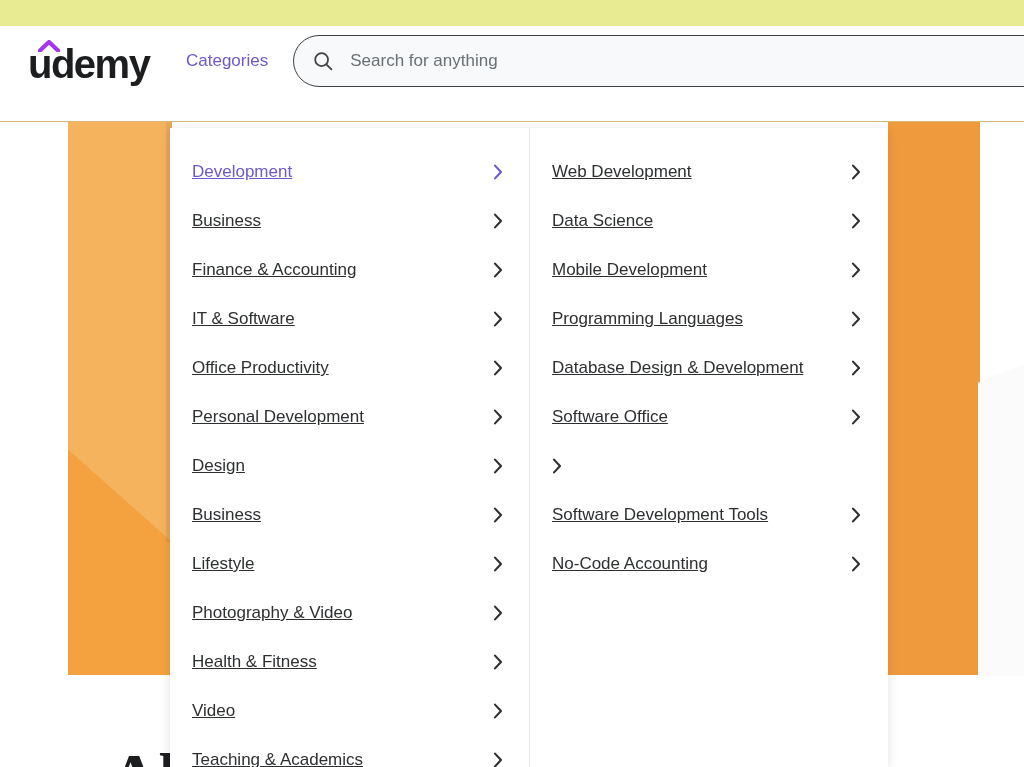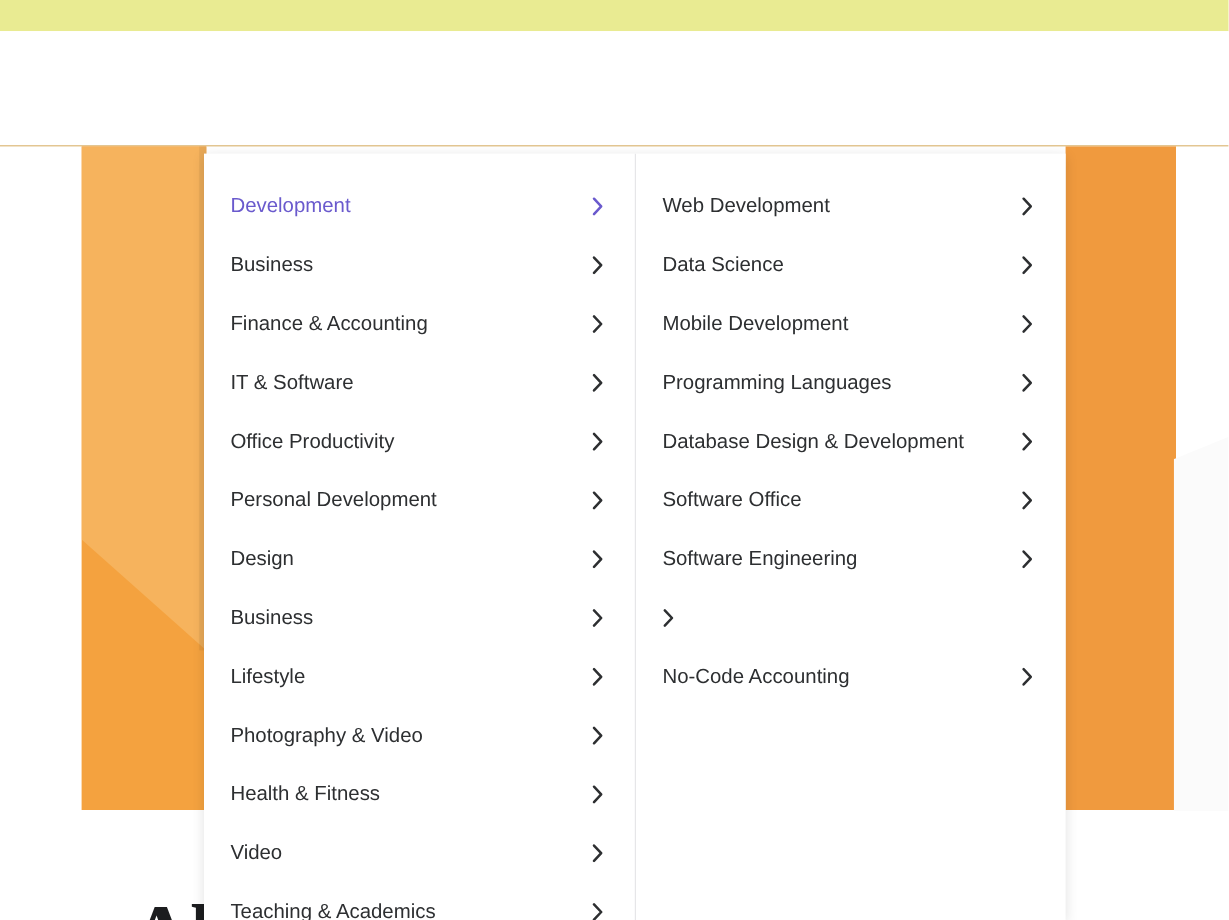--- a/index.html
+++ b/index.html
@@ -218,20 +218,21 @@
     padding: 0 26px 0 22px;
     min-height: 49px;
     cursor: pointer;
   }
   .menu-item-label {
     font-size: 17px;
     line-height: 24px;
     color: #2d2f31;
     padding-top: 12px;
     padding-right: 14px;
+    text-decoration: underline;
   }
   .menu-item.is-active .menu-item-label { color: #6a5acd; }
   .menu-chevron {
     flex: 0 0 auto;
     width: 10px;
     height: 16px;
     margin-top: 16px;
     color: #2d2f31;
   }
   .menu-item.is-active .menu-chevron { color: #6a5acd; }
@@ -248,20 +249,39 @@
   <div class="bg-layer">
     <div class="hero-band"></div>
     <div class="orange-left"></div>
     <div class="orange-left-light"></div>
     <div class="orange-left-shadow"></div>
     <div class="orange-right"></div>
     <div class="orange-right-notch"></div>
     <div class="hero-heading">Ab</div>
   </div>
 
+  <div class="header">
+
+    <div class="logo">
+      <svg class="logo-caret" viewBox="0 0 22 12">
+        <path d="M1.5 11 L11 2 L20.5 11" fill="none" stroke="#a435f0" stroke-width="4.2" stroke-linecap="round" stroke-linejoin="round"></path>
+      </svg>
+      <div class="logo-word">udemy</div>
+    </div>
+
+    <div class="nav-categories">Categories</div>
+
+    <div class="search-wrap">
+      <svg class="search-icon" viewBox="0 0 24 24">
+        <circle cx="10.5" cy="10.5" r="7" fill="none" stroke="#3e4143" stroke-width="1.9"></circle>
+        <line x1="15.6" y1="15.6" x2="21.2" y2="21.2" stroke="#3e4143" stroke-width="1.9" stroke-linecap="round"></line>
+      </svg>
+      <input class="search-input" type="text" placeholder="Search for anything" style="">
+    </div>
+  </div>
 
   <div class="dropdown">
 
     <div class="menu-col col-primary">
         <div class="menu-item is-active">
           <span class="menu-item-label">Development</span>
           <svg class="menu-chevron" viewBox="0 0 10 16">
             <path d="M2 1.6 L8 8 L2 14.4" fill="none" stroke="currentColor" stroke-width="2.1" stroke-linecap="round" stroke-linejoin="round"></path>
           </svg>
         </div>
@@ -370,26 +390,26 @@
             <path d="M2 1.6 L8 8 L2 14.4" fill="none" stroke="currentColor" stroke-width="2.1" stroke-linecap="round" stroke-linejoin="round"></path>
           </svg>
         </div>
         <div class="menu-item">
           <span class="menu-item-label">Software Office</span>
           <svg class="menu-chevron" viewBox="0 0 10 16">
             <path d="M2 1.6 L8 8 L2 14.4" fill="none" stroke="currentColor" stroke-width="2.1" stroke-linecap="round" stroke-linejoin="round"></path>
           </svg>
         </div>
         <div class="menu-item">
-          <span class="menu-item-label">Software Engineering</span>
-          <svg class="menu-chevron" viewBox="0 0 10 16">
-            <path d="M2 1.6 L8 8 L2 14.4" fill="none" stroke="currentColor" stroke-width="2.1" stroke-linecap="round" stroke-linejoin="round"></path>
-          </svg>
-        </div>
-        <div class="menu-item">
+          <svg class="menu-chevron" viewBox="0 0 10 16">
+            <path d="M2 1.6 L8 8 L2 14.4" fill="none" stroke="currentColor" stroke-width="2.1" stroke-linecap="round" stroke-linejoin="round"></path>
+          </svg>
+        </div>
+        <div class="menu-item">
+          <span class="menu-item-label">Software Development Tools</span>
           <svg class="menu-chevron" viewBox="0 0 10 16">
             <path d="M2 1.6 L8 8 L2 14.4" fill="none" stroke="currentColor" stroke-width="2.1" stroke-linecap="round" stroke-linejoin="round"></path>
           </svg>
         </div>
         <div class="menu-item">
           <span class="menu-item-label">No-Code Accounting</span>
           <svg class="menu-chevron" viewBox="0 0 10 16">
             <path d="M2 1.6 L8 8 L2 14.4" fill="none" stroke="currentColor" stroke-width="2.1" stroke-linecap="round" stroke-linejoin="round"></path>
           </svg>
         </div>

